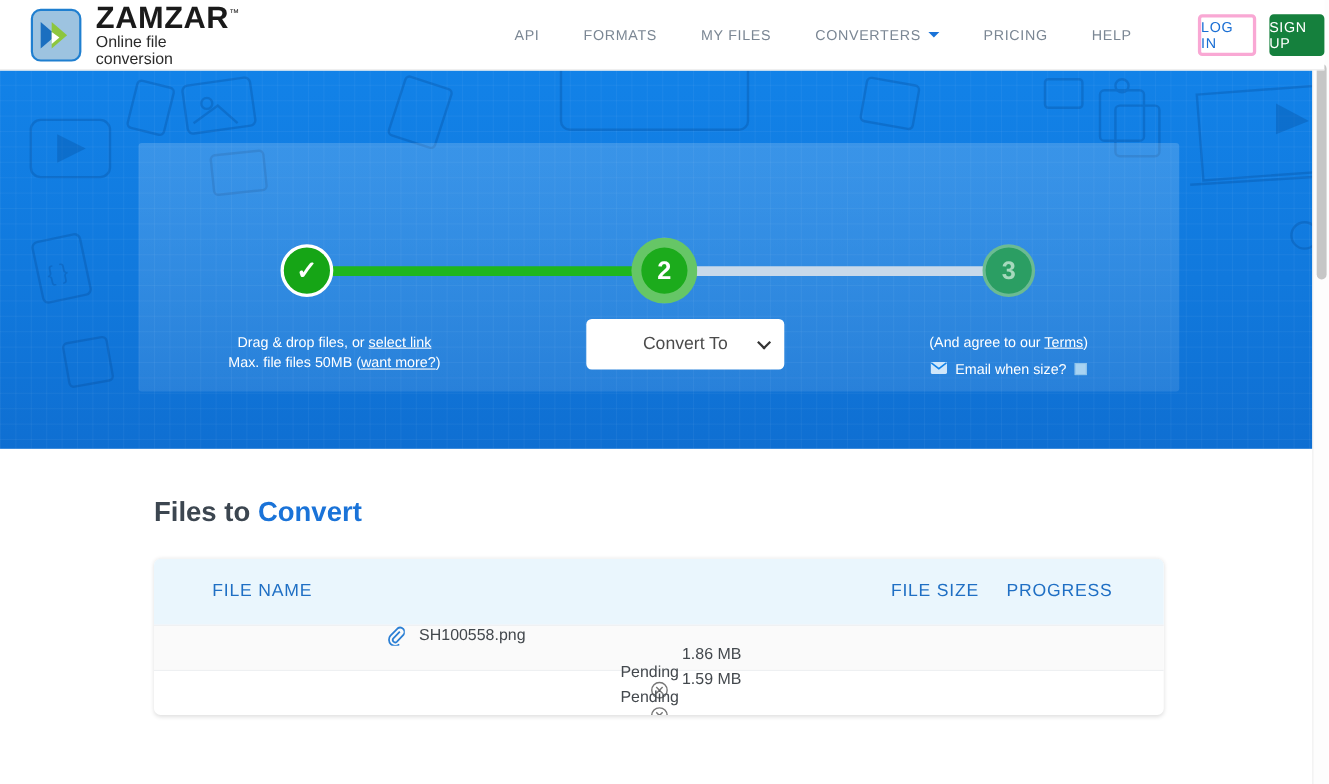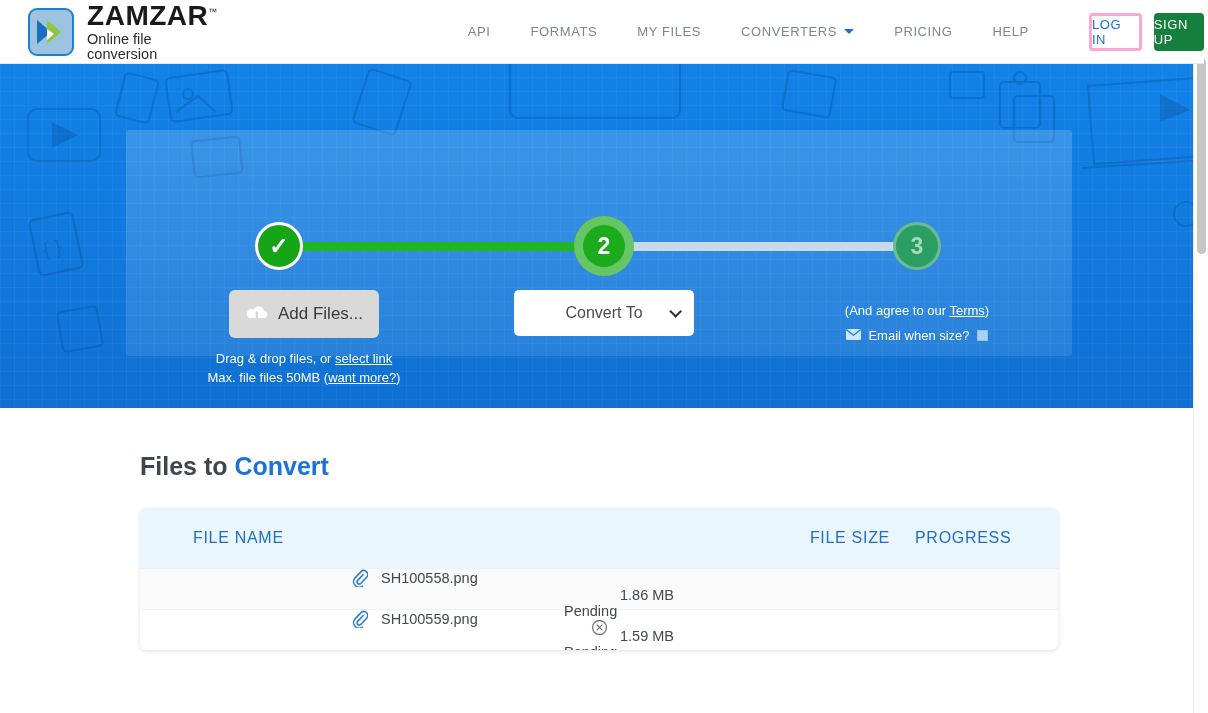--- a/index.html
+++ b/index.html
@@ -86,21 +86,21 @@
     position: absolute; top: 92px; width: 48px; height: 48px; border-radius: 50%;
     display: flex; align-items: center; justify-content: center;
     color: #fff; font-size: 23px; font-weight: bold; z-index: 3;
   }
   .c1 { left: 129px; background: #16a516; border: 3px solid #ffffff; }
   .c2 { left: 448px; background: #1cab1c; border: 9px solid rgba(255,255,255,0.33); top: 86px; width: 60px; height: 60px; }
   .c3 { left: 767px; background: #2b9e63; border: 3px solid rgba(255,255,255,0.30); color: #a7d9bd; }
 
   .col { position: absolute; top: 160px; text-align: center; }
   .col-1 { left: 80px; width: 196px; }
-  .col-2 { left: 325px; width: 306px; }
+  .col-2 { left: 344px; width: 306px; }
   .col-3 { left: 645px; width: 292px; }
 
   .btn-addfiles {
     width: 150px; height: 48px; margin: 0 auto; border-radius: 6px;
     background: #d9d9d9; color: #3a3a3a; font-size: 17px;
     display: flex; align-items: center; justify-content: center; gap: 9px;
     cursor: pointer;
   }
   .hero-note { color: #fff; font-size: 13px; margin-top: 11px; line-height: 19px; }
   .hero-note a, .hero-link { color: #fff; text-decoration: underline; cursor: pointer; }
@@ -262,30 +262,20 @@
         <span>✓</span>
       </div>
       <div class="circle c2">
         <span>2</span>
       </div>
       <div class="circle c3">
         <span>3</span>
       </div>
 
       <div class="col col-1">
-        <div class="btn-addfiles">
-          <span>
-            <svg width="24" height="20" viewBox="0 0 24 20" fill="#ffffff">
-              <path d="M19 9.2a5.4 5.4 0 0 0-10.3-1.6A4.3 4.3 0 0 0 4.3 16H19a3.4 3.4 0 0 0 0-6.8z"></path>
-              <rect x="10.6" y="8" width="2.6" height="8" fill="#d9d9d9"></rect>
-              <polygon points="11.9,5.6 15.2,9.6 8.6,9.6" fill="#ffffff"></polygon>
-            </svg>
-          </span>
-          <span>Add Files...</span>
-        </div>
         <div class="hero-note">
           <div>
             <span>Drag &amp; drop files, or </span><span class="hero-link">select link</span>
           </div>
           <div>
             <span>Max. file files 50MB (</span><span class="hero-link">want more?</span><span>)</span>
           </div>
         </div>
       </div>
 
@@ -343,28 +333,20 @@
         <span class="remove-icon">
           <svg width="17" height="17" viewBox="0 0 17 17" fill="none" stroke="#777" stroke-width="1.3">
             <circle cx="8.5" cy="8.5" r="7"></circle>
               <path d="M5.6 5.6 L11.4 11.4 M11.4 5.6 L5.6 11.4"></path>
           </svg>
         </span>
       </div>
     </div>
 
     <div class="row">
-      <div class="col-name">
-        <span class="clip">
-          <svg width="16" height="18" viewBox="0 0 16 18" fill="none" stroke="#2b7fd4" stroke-width="1.6">
-            <path d="M11.5 5.2 L5.6 11.4a2.2 2.2 0 0 0 3.1 3.1l6.2-6.5a4 4 0 0 0-5.6-5.6L3 8.9a5.6 5.6 0 0 0 7.9 7.9"></path>
-          </svg>
-        </span>
-        <span>SH100559.png</span>
-      </div>
       <div class="col-size">1.59 MB</div>
       <div class="col-prog">Pending</div>
       <div class="col-act">
         <span class="remove-icon">
           <svg width="17" height="17" viewBox="0 0 17 17" fill="none" stroke="#777" stroke-width="1.3">
             <circle cx="8.5" cy="8.5" r="7"></circle>
               <path d="M5.6 5.6 L11.4 11.4 M11.4 5.6 L5.6 11.4"></path>
           </svg>
         </span>
       </div>

